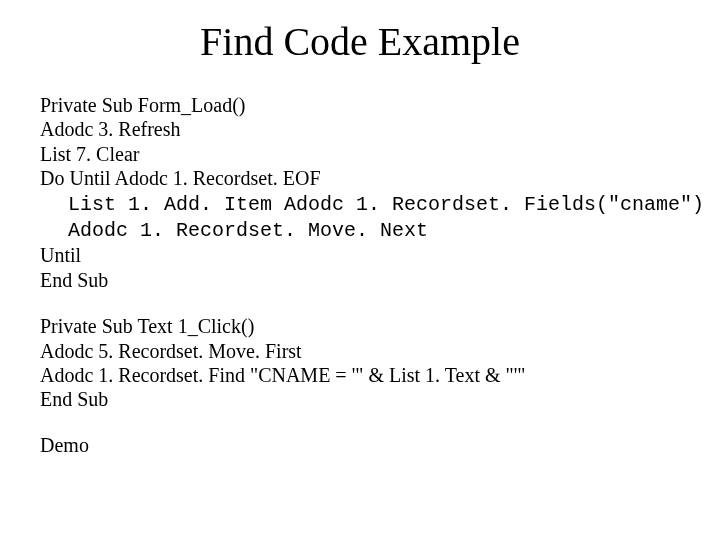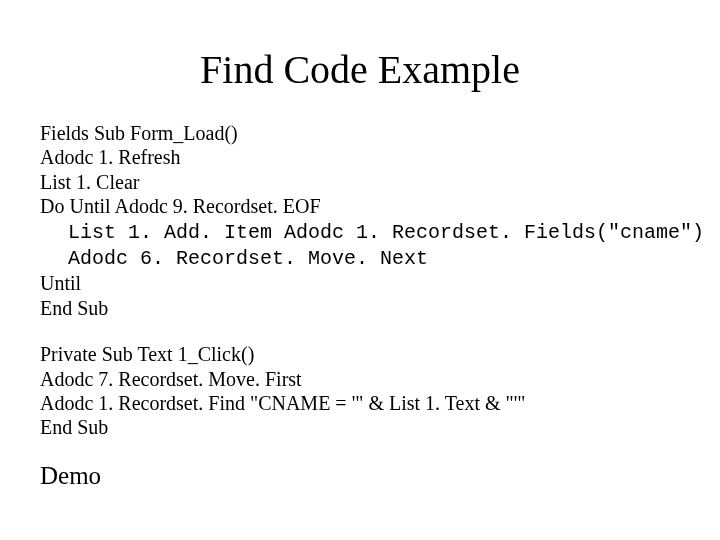--- a/index.html
+++ b/index.html
@@ -7,60 +7,59 @@
       padding: 0;
       width: 720px;
       height: 540px;
       background: #ffffff;
       font-family: "Times New Roman", Times, serif;
       color: #000000;
       box-sizing: border-box;
     }
     .slide {
       padding: 18px 40px 20px 40px;
-      margin-top: 28px;
     }
     .title {
       font-size: 40px;
       font-weight: normal;
       text-align: center;
       margin: 0 0 28px 0;
     }
     .code-block {
       font-size: 20px;
       line-height: 1.22;
       white-space: pre;
       margin-bottom: 22px;
     }
     .indent {
       padding-left: 28px;
       display: inline-block;
       font-family: Liberation Mono, monospace;
     }
     .demo {
-      font-size: 25px;
+      font-size: 20px;
       margin-top: 4px;
     }
   </style>
 </head>
 <body>
 
 <div class="slide">
 
   <h1 class="title">Find Code Example</h1>
 
-  <div class="code-block"><span>Fields Sub Form_Load()</span>
-<span>Adodc 1. Refresh</span>
-<span>List 1. Clear</span>
-<span>Do Until Adodc 9. Recordset. EOF</span>
+  <div class="code-block"><span>Private Sub Form_Load()</span>
+<span>Adodc 3. Refresh</span>
+<span>List 7. Clear</span>
+<span>Do Until Adodc 1. Recordset. EOF</span>
 <span class="indent">List 1. Add. Item Adodc 1. Recordset. Fields("cname")</span>
-<span class="indent">Adodc 6. Recordset. Move. Next</span>
+<span class="indent">Adodc 1. Recordset. Move. Next</span>
 <span>Until</span>
 <span>End Sub</span></div>
 
   <div class="code-block"><span>Private Sub Text 1_Click()</span>
-<span>Adodc 7. Recordset. Move. First</span>
+<span>Adodc 5. Recordset. Move. First</span>
 <span>Adodc 1. Recordset. Find "CNAME = '" &amp; List 1. Text &amp; "'"</span>
 <span>End Sub</span></div>
 
   <div class="demo">Demo</div>
 
 </div>
 
 </body></html>

